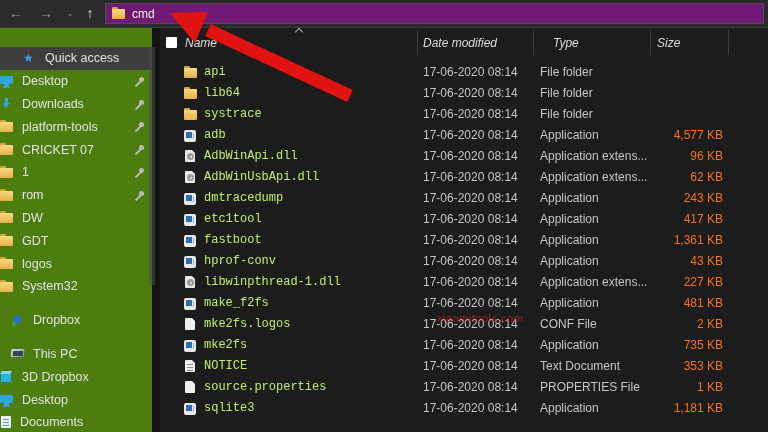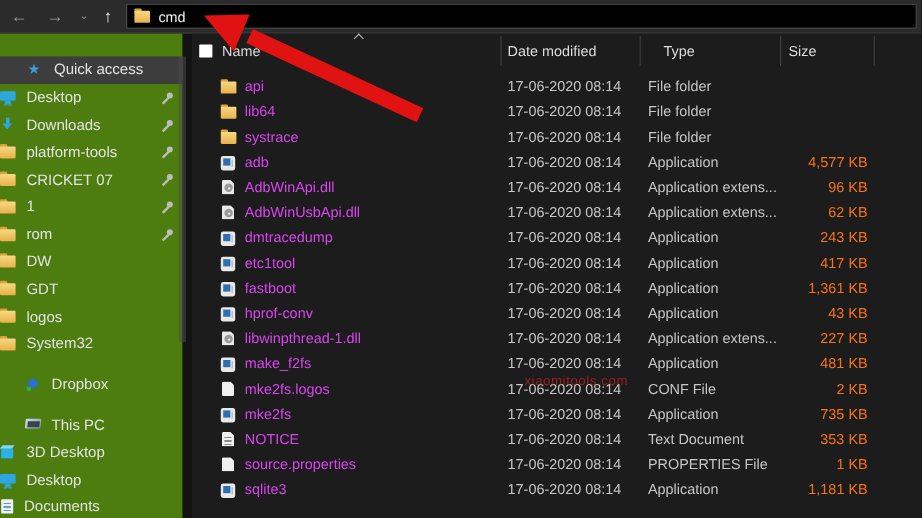--- a/index.html
+++ b/index.html
@@ -12,21 +12,21 @@
     -webkit-font-smoothing:antialiased;
   }
 
   
   .toolbar{position:absolute;left:0;top:0;width:768px;height:28px;background:#2b2b2b;border-bottom:1px solid #3a3a3a;}
   .navbtn{position:absolute;top:3px;width:22px;height:22px;text-align:center;line-height:21px;font-size:14px;color:#9c9c9c;}
   .nav-back{left:5px;}
   .nav-fwd{left:35px;}
   .nav-drop{left:59px;font-size:9px;color:#8a8a8a;}
   .nav-up{left:79px;color:#e6e6e6;}
-  .addressbar{position:absolute;left:105px;top:3px;width:659px;height:21px;background:#000000;border:1px solid #4d4d4d;display:flex;align-items:center;}
+  .addressbar{position:absolute;left:105px;top:3px;width:659px;height:21px;background:#701a75;border:1px solid #4d4d4d;display:flex;align-items:center;}
   .addr-text{font-size:12px;color:#f0f0f0;margin-left:7px;}
 
   
   .sicon,.fic{display:inline-block;position:relative;width:13px;height:13px;flex:none;}
 
   .folder-icon{width:13px;height:13px;}
   .folder-icon::before{content:"";position:absolute;left:0;top:0;width:6px;height:3px;background:#d9a33c;border-radius:1px 1px 0 0;}
   .folder-icon::after{content:"";position:absolute;left:0;top:2px;width:13px;height:10px;background:linear-gradient(180deg,#f7d981,#e7b14a);border-radius:1px;}
 
   .app-icon{width:12px;height:12px;background:#e9e9e9;border-radius:2px;margin-top:1px;}
@@ -61,42 +61,42 @@
   .pin{position:absolute;right:8px;top:7px;width:9px;height:9px;visibility:hidden;}
   .pin.show{visibility:visible;}
   .pin::before{content:"";position:absolute;right:0;top:0;width:5px;height:5px;border-radius:50%;background:#bdbdbd;}
   .pin::after{content:"";position:absolute;left:0;bottom:0;width:7px;height:2px;background:#bdbdbd;transform:rotate(-45deg);transform-origin:2px 1px;}
 
   
   .sidebar{position:absolute;left:0;top:28px;bottom:0;width:152px;background:#4d7c0f;padding-top:19px;}
   .side-item{position:relative;height:22.8px;display:flex;align-items:center;font-size:12.5px;color:#e4e4e4;}
   .side-item.header{background:#3d3d3d;padding-left:23px;}
   .side-item.child{align-items:center;}
-  .side-item.root{padding-left:21px;}
+  .side-item.root{padding-left:11px;}
   .side-item.gap{margin-top:11px;}
   .slabel{margin-left:9px;white-space:nowrap;}
   .side-scrollbar{position:absolute;left:149px;top:47px;width:6px;height:238px;background:#4a4a4a;opacity:.55;}
 
   
   .main{position:absolute;left:160px;top:28px;right:0;bottom:0;background:#1c1c1c;}
   .listheader{position:relative;height:30px;font-size:12px;color:#dcdcdc;}
   .selectall{position:absolute;left:6px;top:9px;width:11px;height:11px;background:#ffffff;border-radius:1px;}
-  .col{position:absolute;top:8px;white-space:nowrap;}
+  .col{position:absolute;top:8px;white-space:nowrap;font-style:italic;}
   .col-name{left:25px;}
   .col-date{left:263px;}
   .col-type{left:380px;margin-left:13px;}
   .col-size{left:497px;}
   .hsep{position:absolute;top:2px;width:1px;height:25px;background:#3e3e3e;}
   .sep1{left:257px;} .sep2{left:373px;} .sep3{left:490px;} .sep4{left:568px;}
   .sort-asc{position:absolute;left:136px;top:1px;width:6px;height:6px;border-left:1px solid #aaa;border-top:1px solid #aaa;transform:rotate(45deg);}
 
   .rows{position:relative;margin-top:4px;}
   .file-row{position:relative;height:21px;font-size:12px;}
   .fic{position:absolute;left:24px;top:4px;}
-  .fname{position:absolute;left:44px;top:3px;color:#d946ef;white-space:nowrap;}
+  .fname{position:absolute;left:44px;top:3px;color:#bef264;white-space:nowrap;font-family:Liberation Mono, monospace;}
   .fdate{position:absolute;left:263px;top:3px;color:#c6c6c6;white-space:nowrap;}
   .ftype{position:absolute;left:380px;top:3px;color:#c6c6c6;white-space:nowrap;}
   .fsize{position:absolute;left:480px;top:3px;width:83px;text-align:right;color:#f97316;white-space:nowrap;}
 
   
   .arrow-overlay{position:absolute;left:0;top:0;z-index:50;pointer-events:none;}
   .watermark{position:absolute;left:437px;top:312px;z-index:40;font-size:11px;color:rgba(222,35,35,0.62);letter-spacing:.5px;pointer-events:none;}
 </style>
 </head>
 <body>
@@ -187,21 +187,21 @@
     </div>
 
     <div class="side-item root gap">
       <span class="sicon this-pc-icon"></span>
       <span class="slabel">This PC</span>
 
     </div>
 
     <div class="side-item child">
       <span class="sicon cube-icon"></span>
-      <span class="slabel">3D Desktop</span>
+      <span class="slabel">3D Dropbox</span>
 
     </div>
 
     <div class="side-item child">
       <span class="sicon desktop-icon"></span>
       <span class="slabel">Desktop</span>
 
     </div>
 
     <div class="side-item child">

